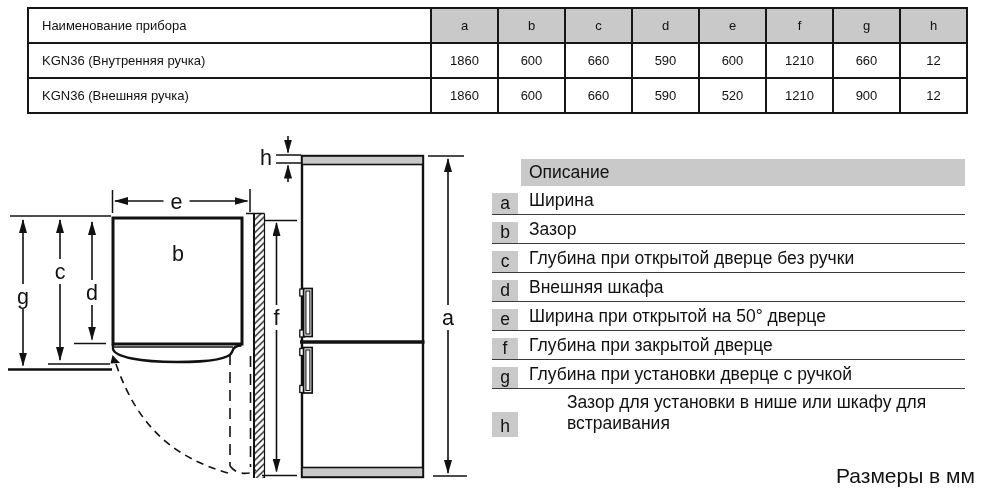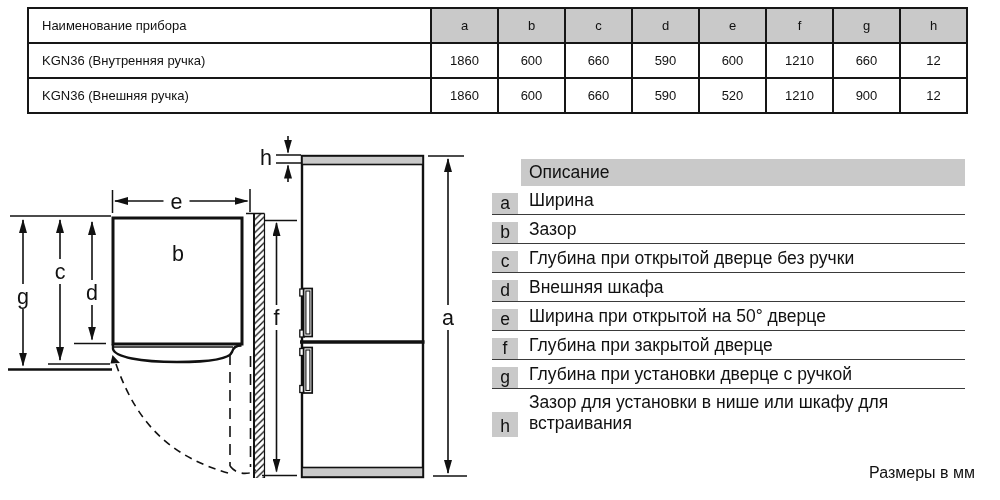--- a/index.html
+++ b/index.html
@@ -16,29 +16,29 @@
   
   .legend{position:absolute;left:492px;top:159px;width:473px;font-size:17.5px;line-height:1.2;}
   .lrow{display:flex;align-items:flex-end;}
   .sep{border-bottom:1.5px solid #3a3a3a;}
   .lkey{width:26px;flex:none;background:#c9c9c9;display:flex;align-items:center;justify-content:center;}
   .lgap{width:3px;flex:none;}
   .ldesc{flex:1;min-height:22px;padding:3px 0 3px 8px;display:flex;align-items:center;}
   .lhead .lkey{background:transparent;}
   .lhead .ldesc{background:#c9c9c9;min-height:18px;}
   .ltall .lkey{align-items:flex-start;padding-top:4px;}
-  .ltall .ldesc{align-items:flex-start;}
+  .ltall .ldesc{align-items:flex-start;margin-left:38px;}
   .ltall .ldesc span{display:block;max-width:428px;}
 
   
   svg.diag{position:absolute;left:0;top:130px;}
   .dimtxt{font-family:"Liberation Sans",sans-serif;font-size:21.5px;fill:#111;text-anchor:middle;}
 
   
-  .footer{position:absolute;top:464px;left:690px;width:285px;text-align:right;font-size:16px;}
+  .footer{position:absolute;top:464px;left:690px;width:285px;text-align:right;font-size:21px;}
 </style>
 </head>
 <body>
 
 <div class="page">
 
   <table class="spec">
     <colgroup>
       <col style="width:403px">
       <col span="8" style="width:67px">

